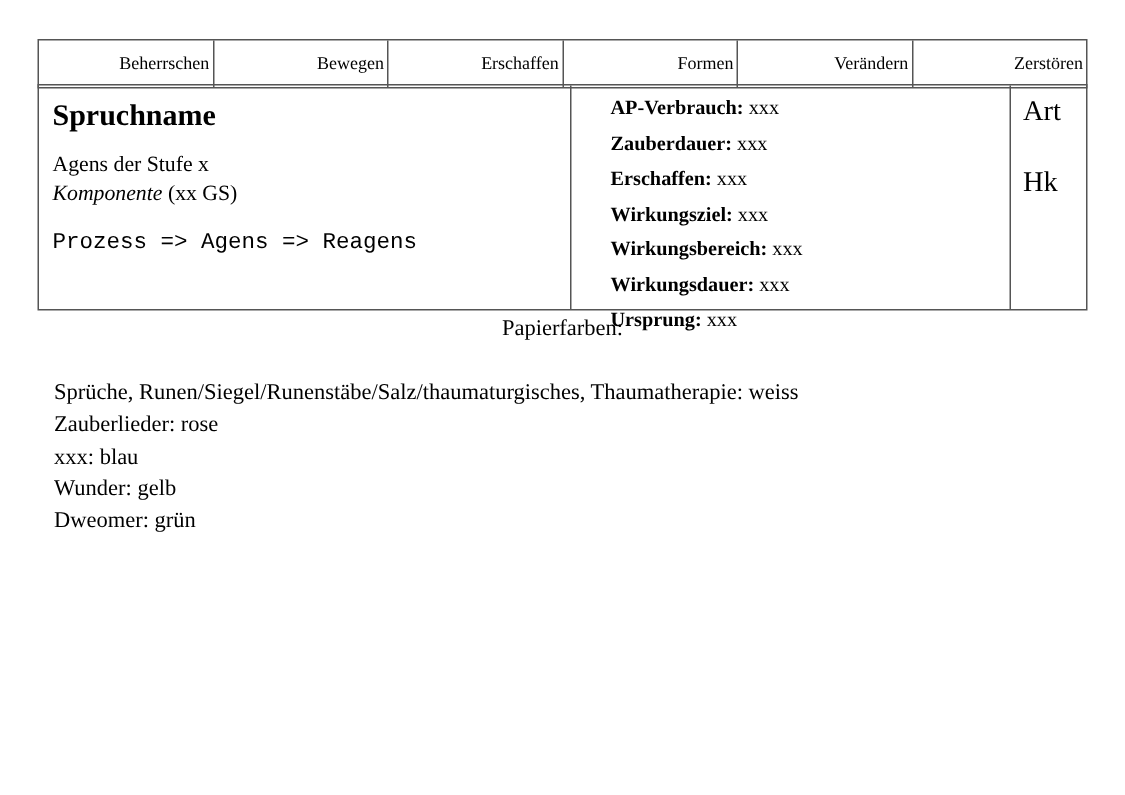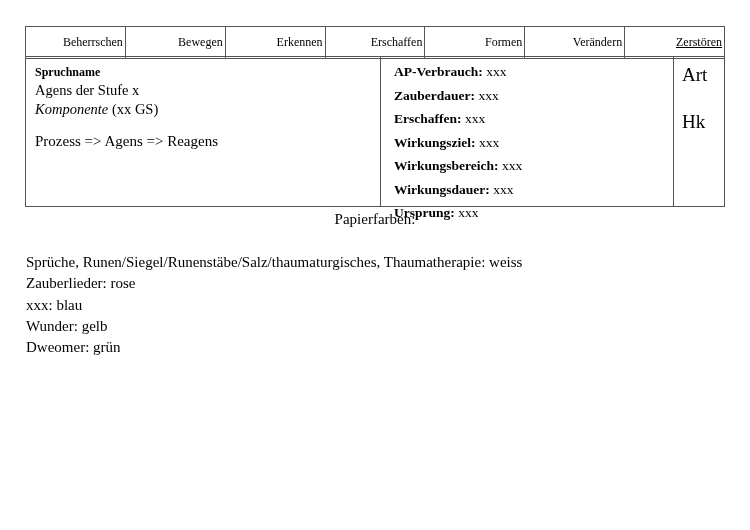--- a/index.html
+++ b/index.html
@@ -35,21 +35,20 @@
     text-align: right;
     font-size: 12px;
     line-height: 1;
     padding: 9px 2px 10px 2px;
     border-right: 1px solid #555555;
     box-sizing: border-box;
     white-space: nowrap;
   }
   .cat-cell:last-child {
     border-right: none;
-    text-decoration: underline;
   }
 
   
   .spell-box {
     position: absolute;
     left: 25px;
     top: 56px;
     width: 700px;
     height: 151px;
     border: 1px solid #555555;
@@ -68,42 +67,43 @@
     border-right: 1px solid #555555;
     padding: 8px 10px 0 10px;
   }
   .col-right {
     width: 50px;
     box-sizing: border-box;
     padding: 8px 6px 0 8px;
   }
 
   .spell-name {
-    font-size: 12px;
+    font-size: 20px;
     font-weight: bold;
     line-height: 1.25;
-    margin: 0 0 1px 0;
+    margin: 0 0 11px 0;
   }
   .spell-line {
     font-size: 14.5px;
     line-height: 1.3;
     margin: 0;
   }
   .spell-line.italic-lead em {
   }
   .spell-process {
     font-size: 15px;
     line-height: 1.3;
     margin: 13px 0 0 0;
+    font-family: Liberation Mono, monospace;
   }
 
   .stat-line {
     font-size: 13.5px;
     line-height: 1.0;
-    margin: 0 0 10px 3px;
+    margin: 0 0 10px 16px;
     white-space: nowrap;
   }
   .stat-line b {
     font-weight: bold;
   }
   .stat-line span.val {
     font-weight: normal;
   }
 
   .right-line {
@@ -118,40 +118,39 @@
     left: 25px;
     top: 211px;
     width: 700px;
     text-align: center;
     font-size: 15px;
   }
 
   
   .colors {
     position: absolute;
-    left: 26px;
+    left: 36px;
     top: 252px;
     width: 700px;
   }
   .color-line {
     font-size: 15px;
     line-height: 1.42;
     margin: 0;
     white-space: nowrap;
   }
 </style>
 </head>
 <body>
 
 <div class="page">
 
   <div class="cat-row">
     <div class="cat-cell">Beherrschen</div>
     <div class="cat-cell">Bewegen</div>
-    <div class="cat-cell">Erkennen</div>
     <div class="cat-cell">Erschaffen</div>
     <div class="cat-cell">Formen</div>
     <div class="cat-cell">Verändern</div>
     <div class="cat-cell">Zerstören</div>
   </div>
 
   <div class="spell-box">
 
     <div class="col-left">
       <div class="spell-name">Spruchname</div>

